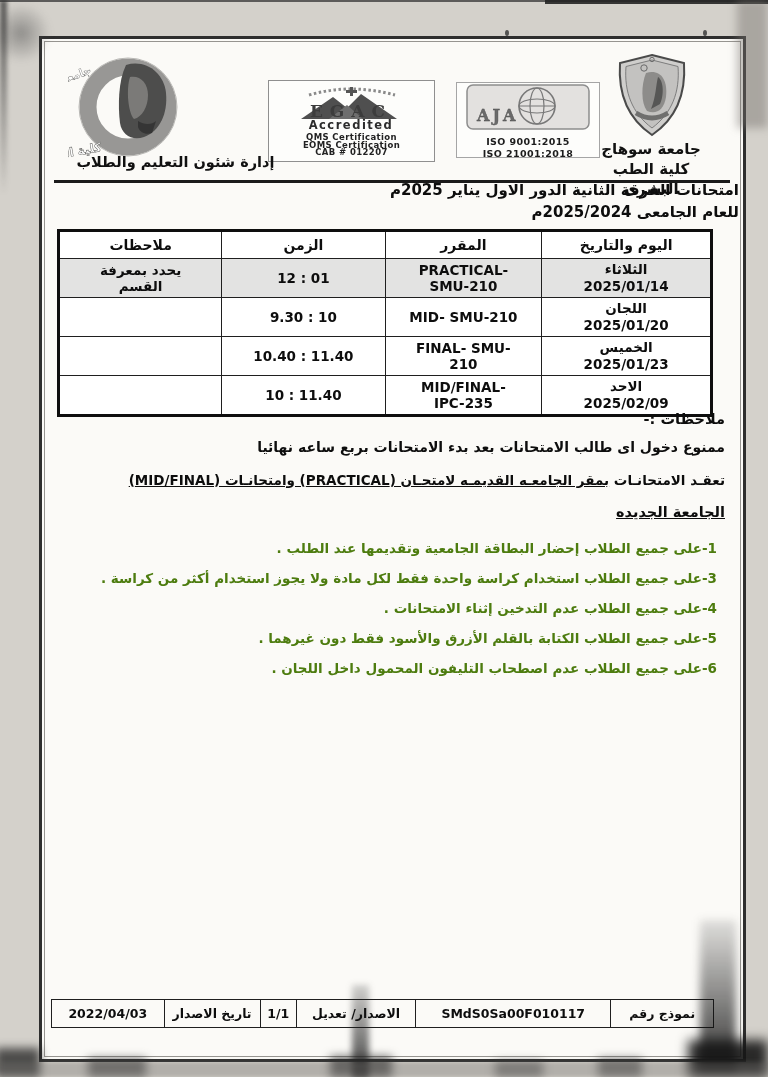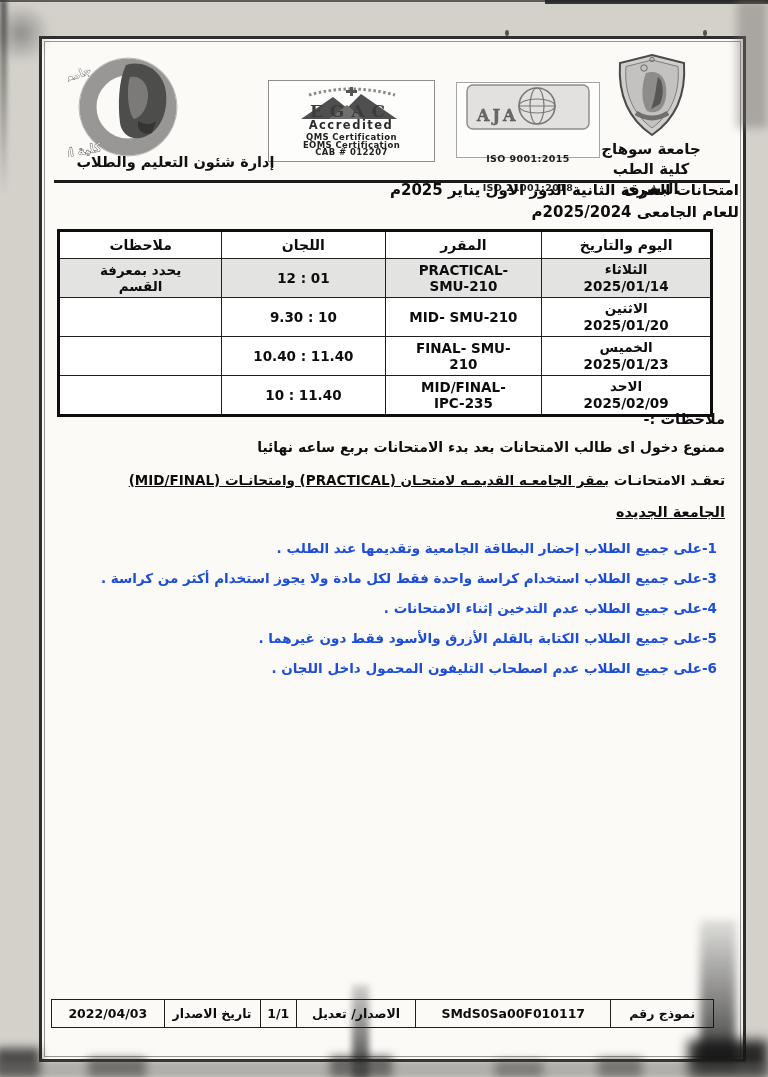--- a/index.html
+++ b/index.html
@@ -20,21 +20,21 @@
   .crest{position:absolute;left:22px;top:4px;}
   .dept-label{position:absolute;left:22px;top:111px;width:215px;text-align:center;
     font-size:14.5px;font-weight:bold;direction:rtl;}
   .egac-box{position:absolute;left:222px;top:37px;width:165px;height:80px;
     border:1.5px solid #8f8f8f;background:#fdfdfb;text-align:center;}
   .egac-lines{font-size:8.5px;line-height:9.5px;font-weight:bold;color:#222;
     letter-spacing:.4px;margin-top:-2px;}
   .aja-box{position:absolute;left:410px;top:39px;width:142px;height:74px;
     border:1.5px solid #a5a5a5;background:#fdfdfb;text-align:center;}
   .aja-lines{font-size:9.5px;line-height:11px;font-weight:bold;color:#1c1c1c;
-    letter-spacing:.4px;margin-top:18px;}
+    letter-spacing:.4px;margin-top:1px;}
   .shield{position:absolute;left:568px;top:10px;}
   .uni-labels{position:absolute;left:540px;top:96px;width:130px;text-align:center;
     font-size:15px;line-height:20px;font-weight:bold;direction:rtl;}
 
   .divider{position:absolute;left:8px;top:137px;width:676px;height:3px;background:#1b1b1b;}
 
   .title{position:absolute;left:0;right:0;top:136px;text-align:right;direction:rtl;
     font-weight:bold;font-size:15px;line-height:22px;color:#0d0d0d;}
 
   
@@ -50,21 +50,21 @@
 
   
   .rtl-line{position:absolute;right:14px;direction:rtl;text-align:right;
     font-weight:bold;color:#0d0d0d;}
   .n-head{top:368px;font-size:14.5px;text-align:right;}
   .n1{top:396px;font-size:14px;}
   .n2{top:429px;font-size:13.5px;}
   .n2 .ul{text-decoration:underline;}
   .n3{top:461px;font-size:14.5px;text-decoration:underline;}
   .rules{position:absolute;right:22px;top:490px;direction:rtl;text-align:right;
-    font-weight:bold;font-size:13.5px;line-height:30px;color:#1d4ed8;}
+    font-weight:bold;font-size:13.5px;line-height:30px;color:#4d7c0f;}
 
   
   table.foot{position:absolute;top:956px;left:5px;width:663px;border-collapse:collapse;
     direction:rtl;table-layout:fixed;font-size:12.5px;font-weight:bold;color:#0d0d0d;}
   table.foot td{border:1.6px solid #1f1f1f;text-align:center;height:27px;padding:0 2px;}
 
   
   .art{position:absolute;pointer-events:none;z-index:6;}
   .a-topline{left:0;top:0;width:768px;height:2px;background:#474747;opacity:.85;}
   .a-topline2{left:545px;top:0;width:223px;height:4px;background:#242424;opacity:.9;}
@@ -160,35 +160,35 @@
       <colgroup>
           <col style="width:26%">
           <col style="width:24%">
           <col style="width:25%">
           <col style="width:25%">
         </colgroup>
       <tbody>
           <tr>
         <th>اليوم والتاريخ</th>
         <th>المقرر</th>
-        <th>اللجان</th>
+        <th>الزمن</th>
         <th>ملاحظات</th>
       </tr>
       <tr class="shaded">
         <td class="daycell">
           <div>الثلاثاء</div>
           <div class="ltr">2025/01/14</div>
         </td>
         <td class="ltr">PRACTICAL-SMU-210</td>
         <td class="ltr">12 : 01</td>
         <td>يحدد بمعرفة القسم</td>
       </tr>
       <tr>
         <td class="daycell">
-          <div>الاثنين</div>
+          <div>اللجان</div>
           <div class="ltr">2025/01/20</div>
         </td>
         <td class="ltr">MID- SMU-210</td>
         <td class="ltr">9.30 : 10</td>
         <td></td>
       </tr>
       <tr>
         <td class="daycell">
           <div>الخميس</div>
           <div class="ltr">2025/01/23</div>

